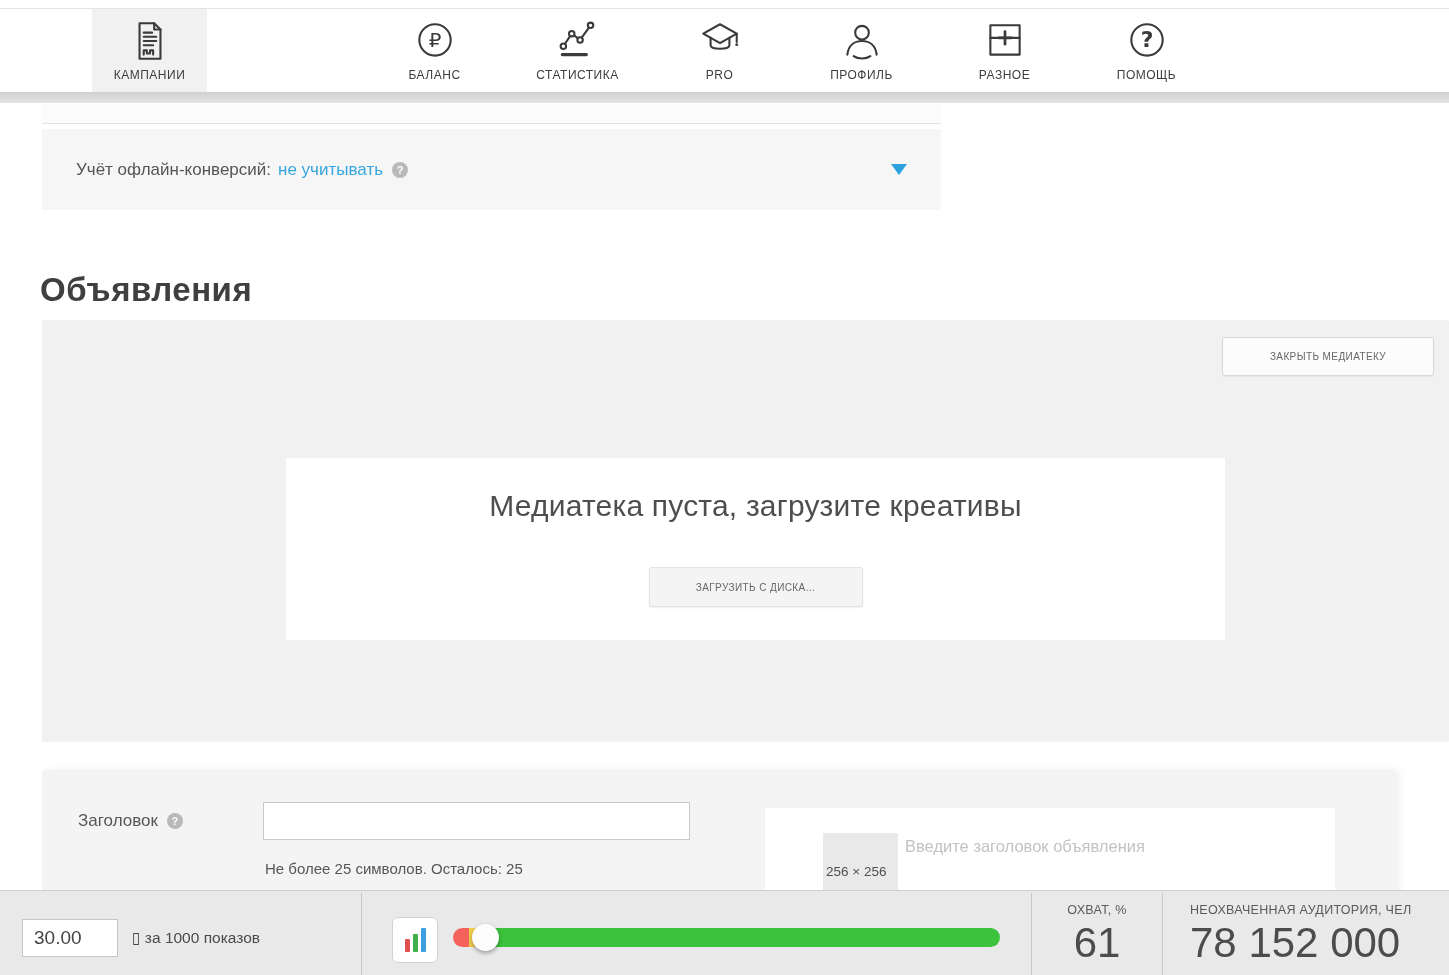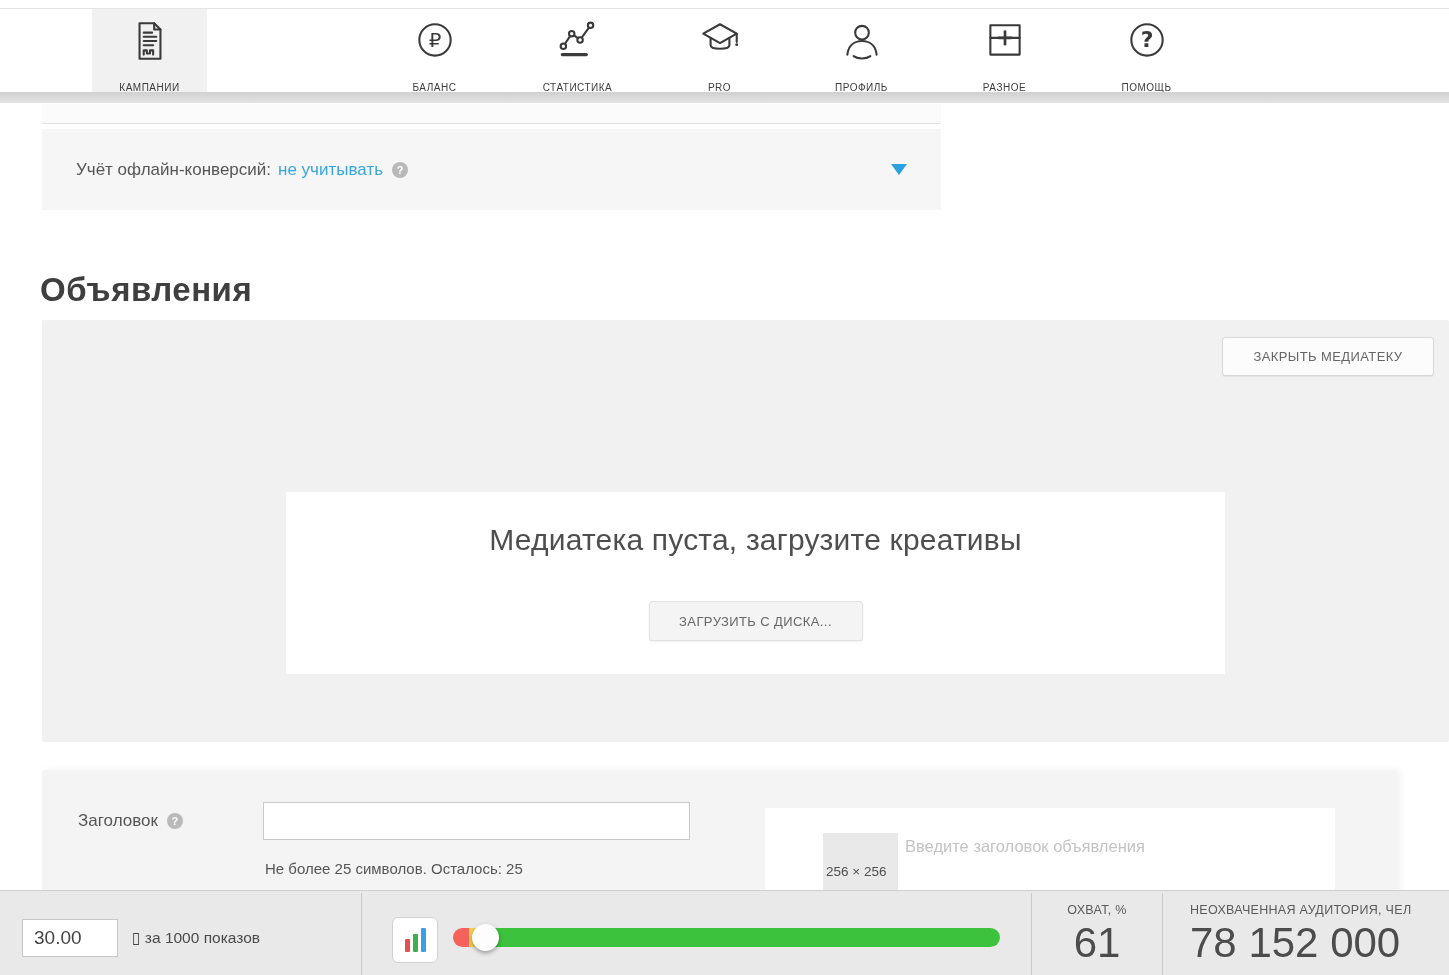--- a/index.html
+++ b/index.html
@@ -6,21 +6,21 @@
   .screen{position:relative;width:1449px;height:975px;background:#fff;overflow:hidden;
           font-family:"Liberation Sans","DejaVu Sans",sans-serif;color:#444;}
 
   
   .topnav{position:absolute;top:8px;left:0;width:100%;height:84px;background:#fff;
           border-top:1px solid #e4e4e4;}
   .nav-item{position:absolute;top:0;width:115px;height:84px;display:flex;flex-direction:column;
             align-items:center;box-sizing:border-box;padding-top:9px;cursor:pointer;}
   .nav-item.active{background:#f1f1f1;}
   .nav-item svg{flex:0 0 auto;}
-  .nav-label{margin-top:18px;font-size:10px;letter-spacing:.5px;color:#3d3d3d;white-space:nowrap;text-align:right;}
+  .nav-label{margin-top:4px;font-size:12px;letter-spacing:.5px;color:#3d3d3d;white-space:nowrap;text-align:right;}
   .ico{stroke:#3a3a3a;stroke-width:2;fill:none;stroke-linecap:round;stroke-linejoin:round;}
   .scroll-strip{position:absolute;top:92px;left:0;width:100%;height:11px;
                 background:linear-gradient(#d0d0d0,#e4e4e4);}
 
   
   .prev-sliver{position:absolute;left:42px;top:104px;width:899px;height:19px;background:#fbfbfb;
                border-bottom:1px solid #e2e2e2;}
   .offline-card{position:absolute;left:42px;top:129px;width:899px;height:81px;background:#f6f6f6;
                 display:flex;align-items:center;padding:0 34px;box-sizing:border-box;}
   .offline-label{font-size:17px;color:#565656;}
@@ -28,26 +28,26 @@
   .qmark{width:16px;height:16px;border-radius:50%;background:#b9b9b9;color:#fff;font-size:11px;
          font-weight:bold;display:inline-flex;align-items:center;justify-content:center;
          margin-left:9px;flex:0 0 auto;}
   .tri-down{width:0;height:0;border-left:8px solid transparent;border-right:8px solid transparent;
             border-top:11px solid #2ba2de;margin-left:auto;cursor:pointer;}
 
   
   .page-title{position:absolute;left:40px;top:249px;font-size:33px;letter-spacing:.5px;color:#3f3f3f;}
   .media-panel{position:absolute;left:42px;top:320px;width:1407px;height:422px;background:#f1f1f1;
                border-radius:2px;}
-  .btn{display:flex;align-items:center;justify-content:center;font-size:13px;letter-spacing:.4px;
+  .btn{display:flex;align-items:center;justify-content:center;font-size:10px;letter-spacing:.4px;
        color:#666;border:1px solid #d7d7d7;border-radius:3px;background:#fcfcfc;cursor:pointer;
        box-sizing:border-box;font-family:inherit;}
   .close-media-btn{position:absolute;right:15px;top:17px;width:212px;height:39px;
                    box-shadow:0 1px 1px rgba(0,0,0,.05);}
-  .media-empty-card{position:absolute;left:244px;top:138px;width:939px;height:182px;background:#fff;margin-top:34px;}
+  .media-empty-card{position:absolute;left:244px;top:138px;width:939px;height:182px;background:#fff;}
   .media-empty-title{margin-top:31px;text-align:center;font-size:30px;color:#4e4e4e;letter-spacing:.2px;}
   .upload-btn{position:absolute;left:50%;transform:translateX(-50%);top:109px;width:214px;height:40px;
               background:#f4f4f4;border-color:#e2e2e2;box-shadow:0 1px 2px rgba(0,0,0,.07);}
 
   
   .form-panel{position:absolute;left:42px;top:770px;width:1354px;height:205px;background:#f4f4f4;
               border-radius:3px;box-shadow:4px 0 8px rgba(0,0,0,.06);}
   .title-label-row{position:absolute;left:36px;top:41px;display:flex;align-items:center;}
   .title-label{font-size:17px;color:#565656;}
   .title-input{position:absolute;left:221px;top:32px;width:427px;height:38px;border:1px solid #c9c9c9;

